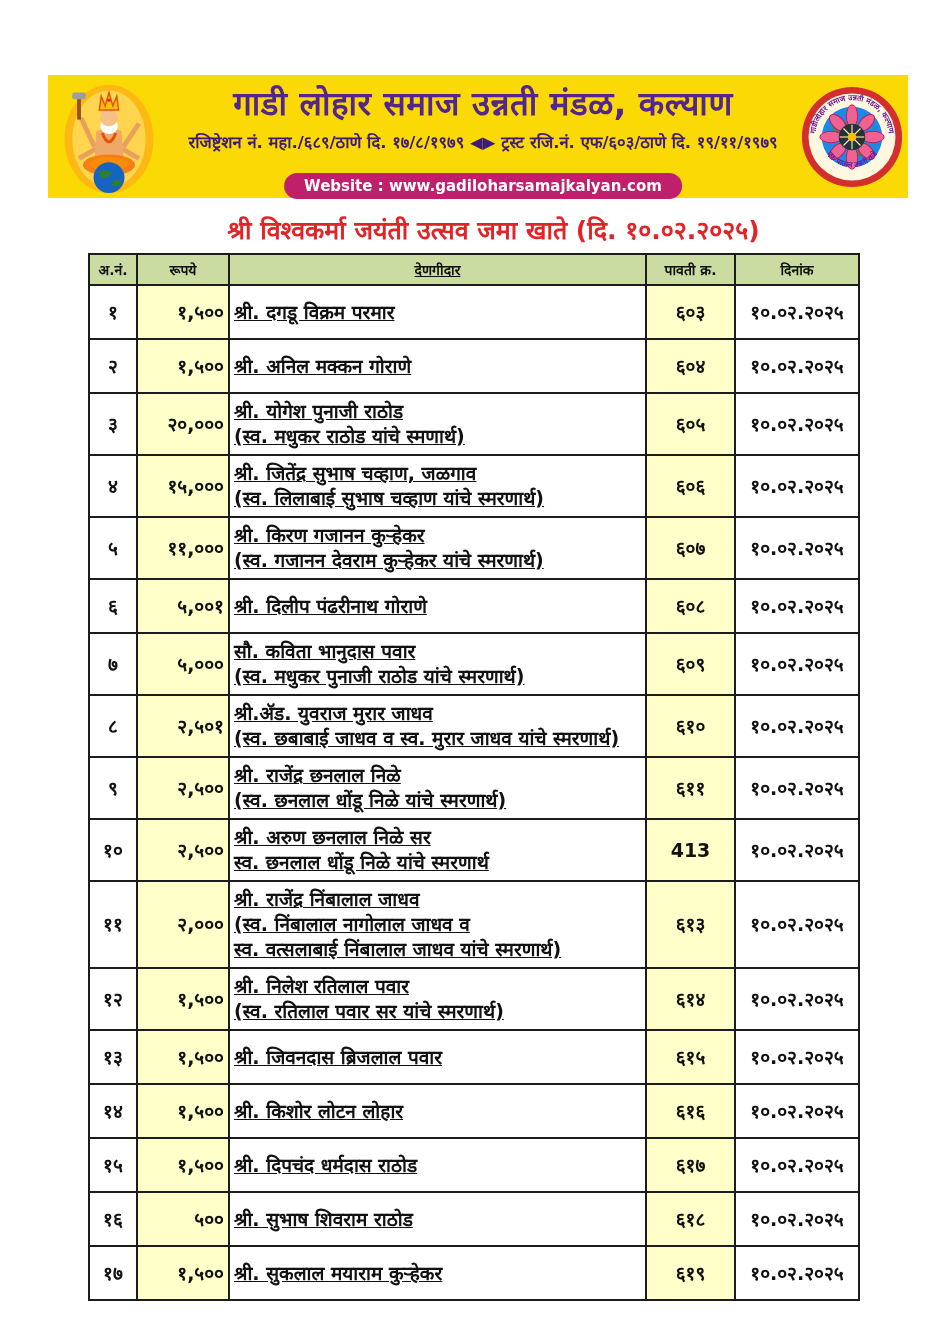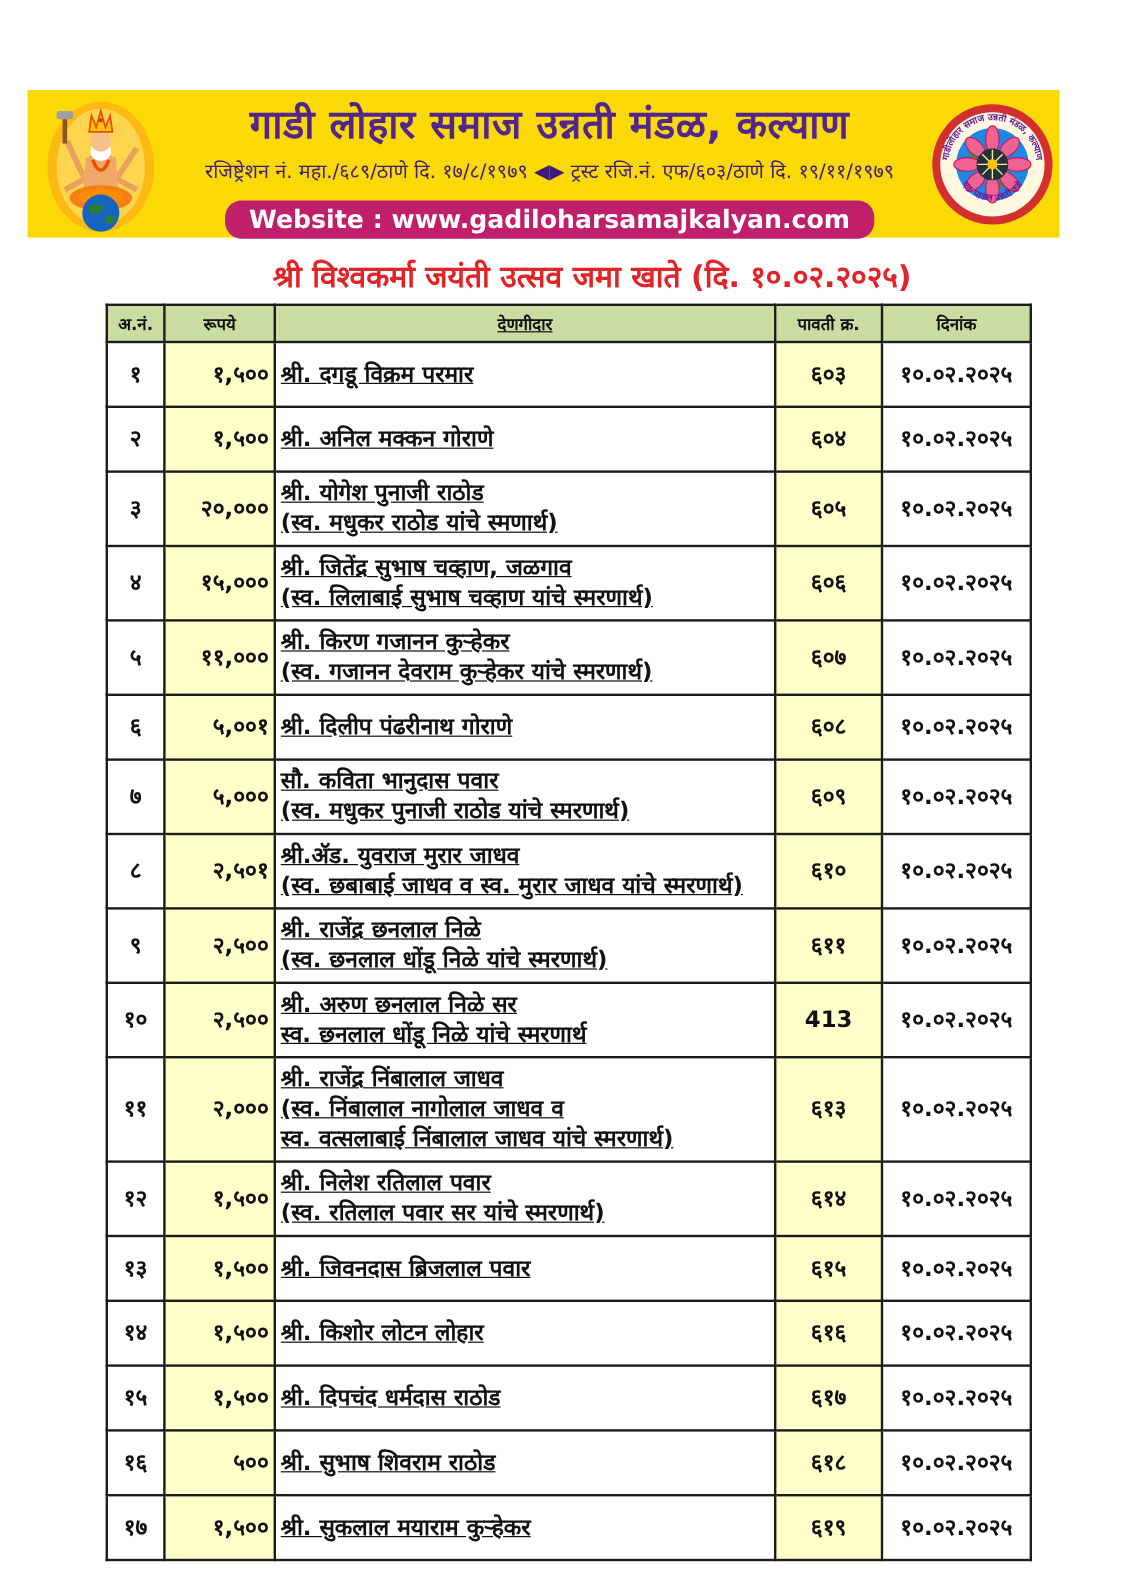--- a/index.html
+++ b/index.html
@@ -4,38 +4,38 @@
 <style>
   * { margin: 0; padding: 0; box-sizing: border-box; }
   body { background: #ffffff; font-family: "DejaVu Sans", "Liberation Sans", sans-serif; }
   .page {
     position: relative; width: 940px; height: 1329px;
     background: #ffffff; overflow: hidden;
   }
 
   
   .banner {
-    position: absolute; left: 23px; top: 75px; width: 860px; height: 123px;
+    position: absolute; left: 48px; top: 75px; width: 860px; height: 123px;
     background: #FBD905;
     display: flex; align-items: stretch; gap: 16px;
   }
   .banner-logo { flex: 0 0 auto; display: flex; align-items: center; justify-content: center; }
   .banner-logo.left  { width: 122px; }
   .banner-logo.right { width: 112px; }
   .banner-center { flex: 1 1 auto; position: relative; text-align: center; padding-top: 10px; }
   .org-name {
     color: #52268C; font-weight: bold; font-size: 33px; line-height: 1.15;
     letter-spacing: 0.5px; white-space: nowrap;
   }
   .reg-line {
-    margin-top: 7px; color: #3D1D78; font-weight: normal; font-size: 16.5px; white-space: nowrap;
+    margin-top: 7px; color: #3D1D78; font-weight: bold; font-size: 16.5px; white-space: nowrap;
   }
   .website-pill {
     position: absolute; left: 50%; bottom: -1px; transform: translateX(-50%);
-    background: #C01F6B; color: #ffffff; font-weight: bold; font-size: 21px;
+    background: #C01F6B; color: #ffffff; font-weight: bold; font-size: 15px;
     padding: 4px 20px; border-radius: 14px; white-space: nowrap; margin-top: 33px;
   }
 
   
   .doc-title {
     position: absolute; left: 12px; top: 212px; width: 100%;
     text-align: center; color: #E02427; font-weight: bold; font-size: 25px; padding-left: 23px;
   }
 
   

